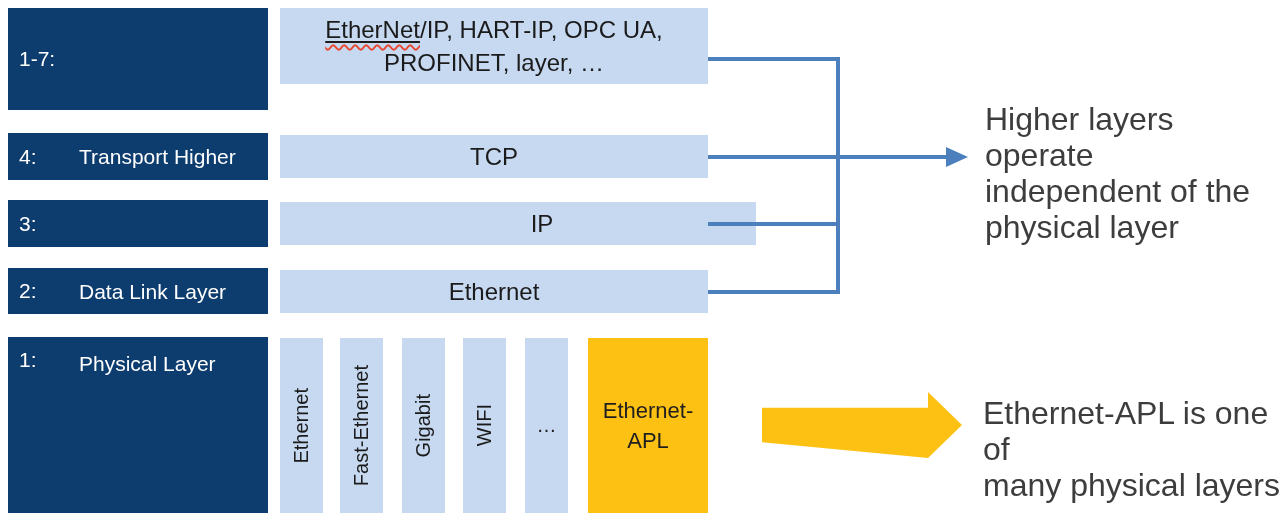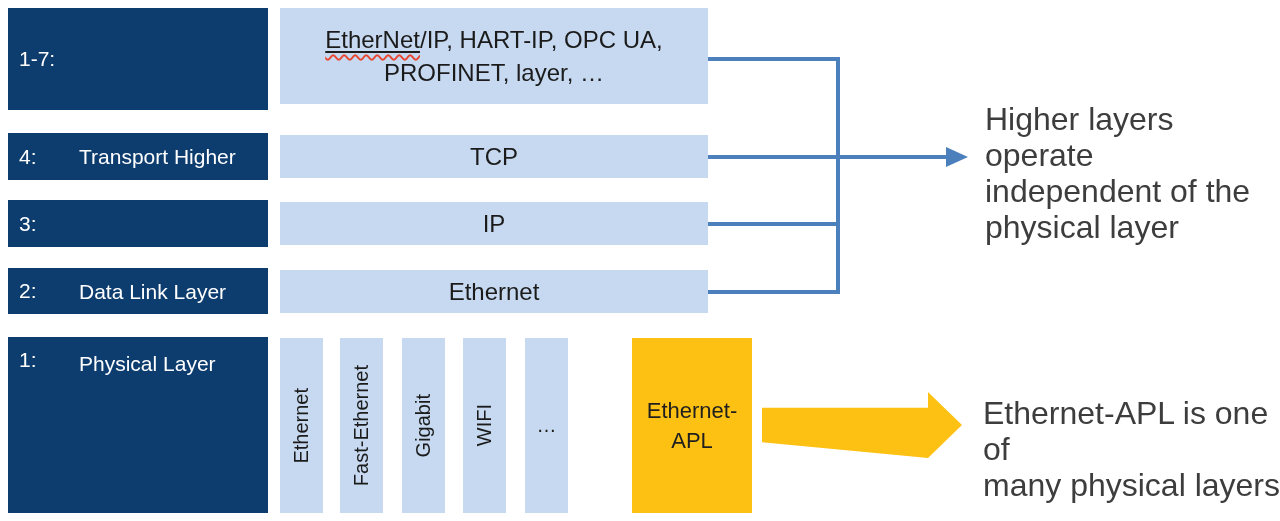--- a/index.html
+++ b/index.html
@@ -14,38 +14,38 @@
   .layer .name{flex:1;line-height:31px;white-space:pre-line;}
   #layer57{top:8px;height:102px;}
   #layer4{top:133px;height:47px;}
   #layer3{top:200px;height:47px;}
   #layer2{top:268px;height:46px;}
   #layer1{top:337px;height:176px;align-items:flex-start;padding-top:11px;}
 
   
   .lbox{position:absolute;left:280px;width:428px;background:#c6d9f0;color:#1b1b1b;
         display:flex;align-items:center;justify-content:center;font-size:24px;}
-  #protocols{top:8px;height:96px;flex-direction:column;line-height:33px;text-align:center;}
+  #protocols{top:8px;height:76px;flex-direction:column;line-height:33px;text-align:center;}
   #tcpbox{top:135px;height:43px;justify-content:center;}
-  #ipbox{top:202px;height:43px;}
+  #ipbox{top:202px;height:43px;padding-left:48px;}
   #ethbox{top:270px;height:43px;}
 
   .spell{text-decoration-line:underline;text-decoration-style:wavy;
          text-decoration-color:#e8442e;text-decoration-thickness:2px;text-underline-offset:6px;}
   .ul{text-decoration-line:underline;text-decoration-style:solid;
       text-decoration-color:#1b1b1b;text-decoration-thickness:1.5px;text-underline-offset:3px;}
 
   
   .opt{position:absolute;top:338px;height:175px;width:43px;background:#c6d9f0;color:#1b1b1b;
        display:flex;align-items:center;justify-content:center;font-size:20px;}
   .opt .vtext{writing-mode:vertical-rl;transform:rotate(180deg);white-space:nowrap;}
   #opt0{left:280px;} #opt1{left:340px;} #opt2{left:402px;} #opt3{left:463px;} #opt4{left:525px;}
   #optApl{position:absolute;left:588px;top:338px;width:120px;height:175px;background:#fdc114;
           color:#1f1f1f;display:flex;align-items:center;justify-content:center;
-          font-size:22px;line-height:30px;text-align:center;white-space:pre-line;margin-left:44px;}
+          font-size:22px;line-height:30px;text-align:center;white-space:pre-line;}
 
   
   .cline{position:absolute;background:#4b80bd;}
   #stubTop{left:708px;top:57px;width:132px;height:4px;}
   #stubTcp{left:708px;top:155px;width:238px;height:4px;}
   #stubIp{left:708px;top:222px;width:132px;height:4px;}
   #stubEth{left:708px;top:290px;width:132px;height:4px;}
   #vline{left:836px;top:57px;width:4px;height:237px;}
   #arrowhead{position:absolute;left:946px;top:147px;width:0;height:0;
              border-left:22px solid #4b80bd;border-top:10px solid transparent;

